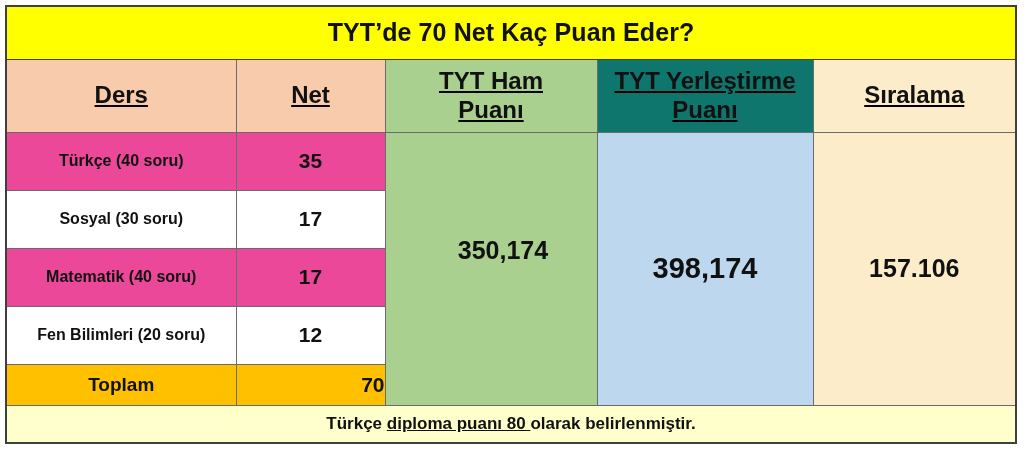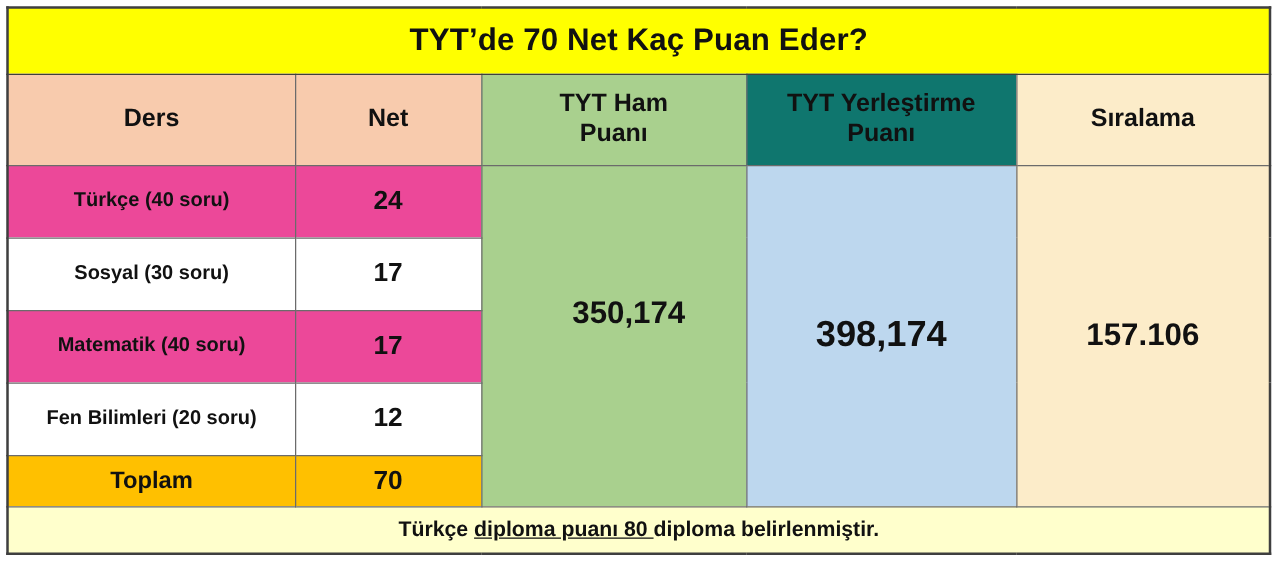--- a/index.html
+++ b/index.html
@@ -49,22 +49,23 @@
     background: #ffff00;
     height: 53px;
     font-size: 25px;
     letter-spacing: 0.1px;
     border: 1px solid #3f3f3f !important;
   }
 
   
   .col-head {
     height: 73px;
-    font-size: 20px;
+    font-size: 24px;
     line-height: 1.18;
+    text-decoration: underline;
   }
   .head-ders   { background: #f8cbad; }
   .head-net    { background: #f8cbad; }
   .head-ham    { background: #a9d08e; }
   .head-yer    { background: #0f766e; }
   .head-sira   { background: #fcecc9; }
 
   
   .data-row { height: 58px; }
 
@@ -79,21 +80,21 @@
   .row-plain .cell-ders,
   .row-plain .cell-net { background: #ffffff; }
 
   
   .total-row { height: 41px; }
   .total-row .cell-ders,
   .total-row .cell-net {
     background: #ffc000;
     font-size: 19px;
   }
-  .total-row .cell-net { font-size: 21px; }
+  .total-row .cell-net { font-size: 21px; text-align: right; }
 
   
   .merged-ham {
     background: #a9d08e;
     font-size: 25px;
     vertical-align: middle;
   }
   .merged-yer {
     background: #bdd7ee;
     font-size: 29px;
@@ -144,21 +145,21 @@
         </td>
         <td class="head-yer">
           <div>TYT Yerleştirme</div>
           <div>Puanı</div>
         </td>
         <td class="head-sira">Sıralama</td>
       </tr>
 
       <tr class="data-row row-alt">
         <td class="cell-ders">Türkçe (40 soru)</td>
-        <td class="cell-net">24</td>
+        <td class="cell-net">35</td>
         <td class="merged-ham" rowspan="5">
           <div class="merged-inner">350,174</div>
         </td>
         <td class="merged-yer" rowspan="5">
           <div class="merged-inner">398,174</div>
         </td>
         <td class="merged-sira" rowspan="5">
           <div class="merged-inner">157.106</div>
         </td>
       </tr>
@@ -178,20 +179,20 @@
         <td class="cell-net">12</td>
       </tr>
 
       <tr class="total-row">
         <td class="cell-ders">Toplam</td>
         <td class="cell-net">70</td>
       </tr>
 
       <tr>
         <td class="footer-cell" colspan="5">
-          <span>Türkçe </span><span class="footer-underline">diploma puanı 80 </span><span>diploma belirlenmiştir.</span>
+          <span>Türkçe </span><span class="footer-underline">diploma puanı 80 </span><span>olarak belirlenmiştir.</span>
         </td>
       </tr>
 
     </tbody>
   </table>
 
 </div>
 
 </body></html>

